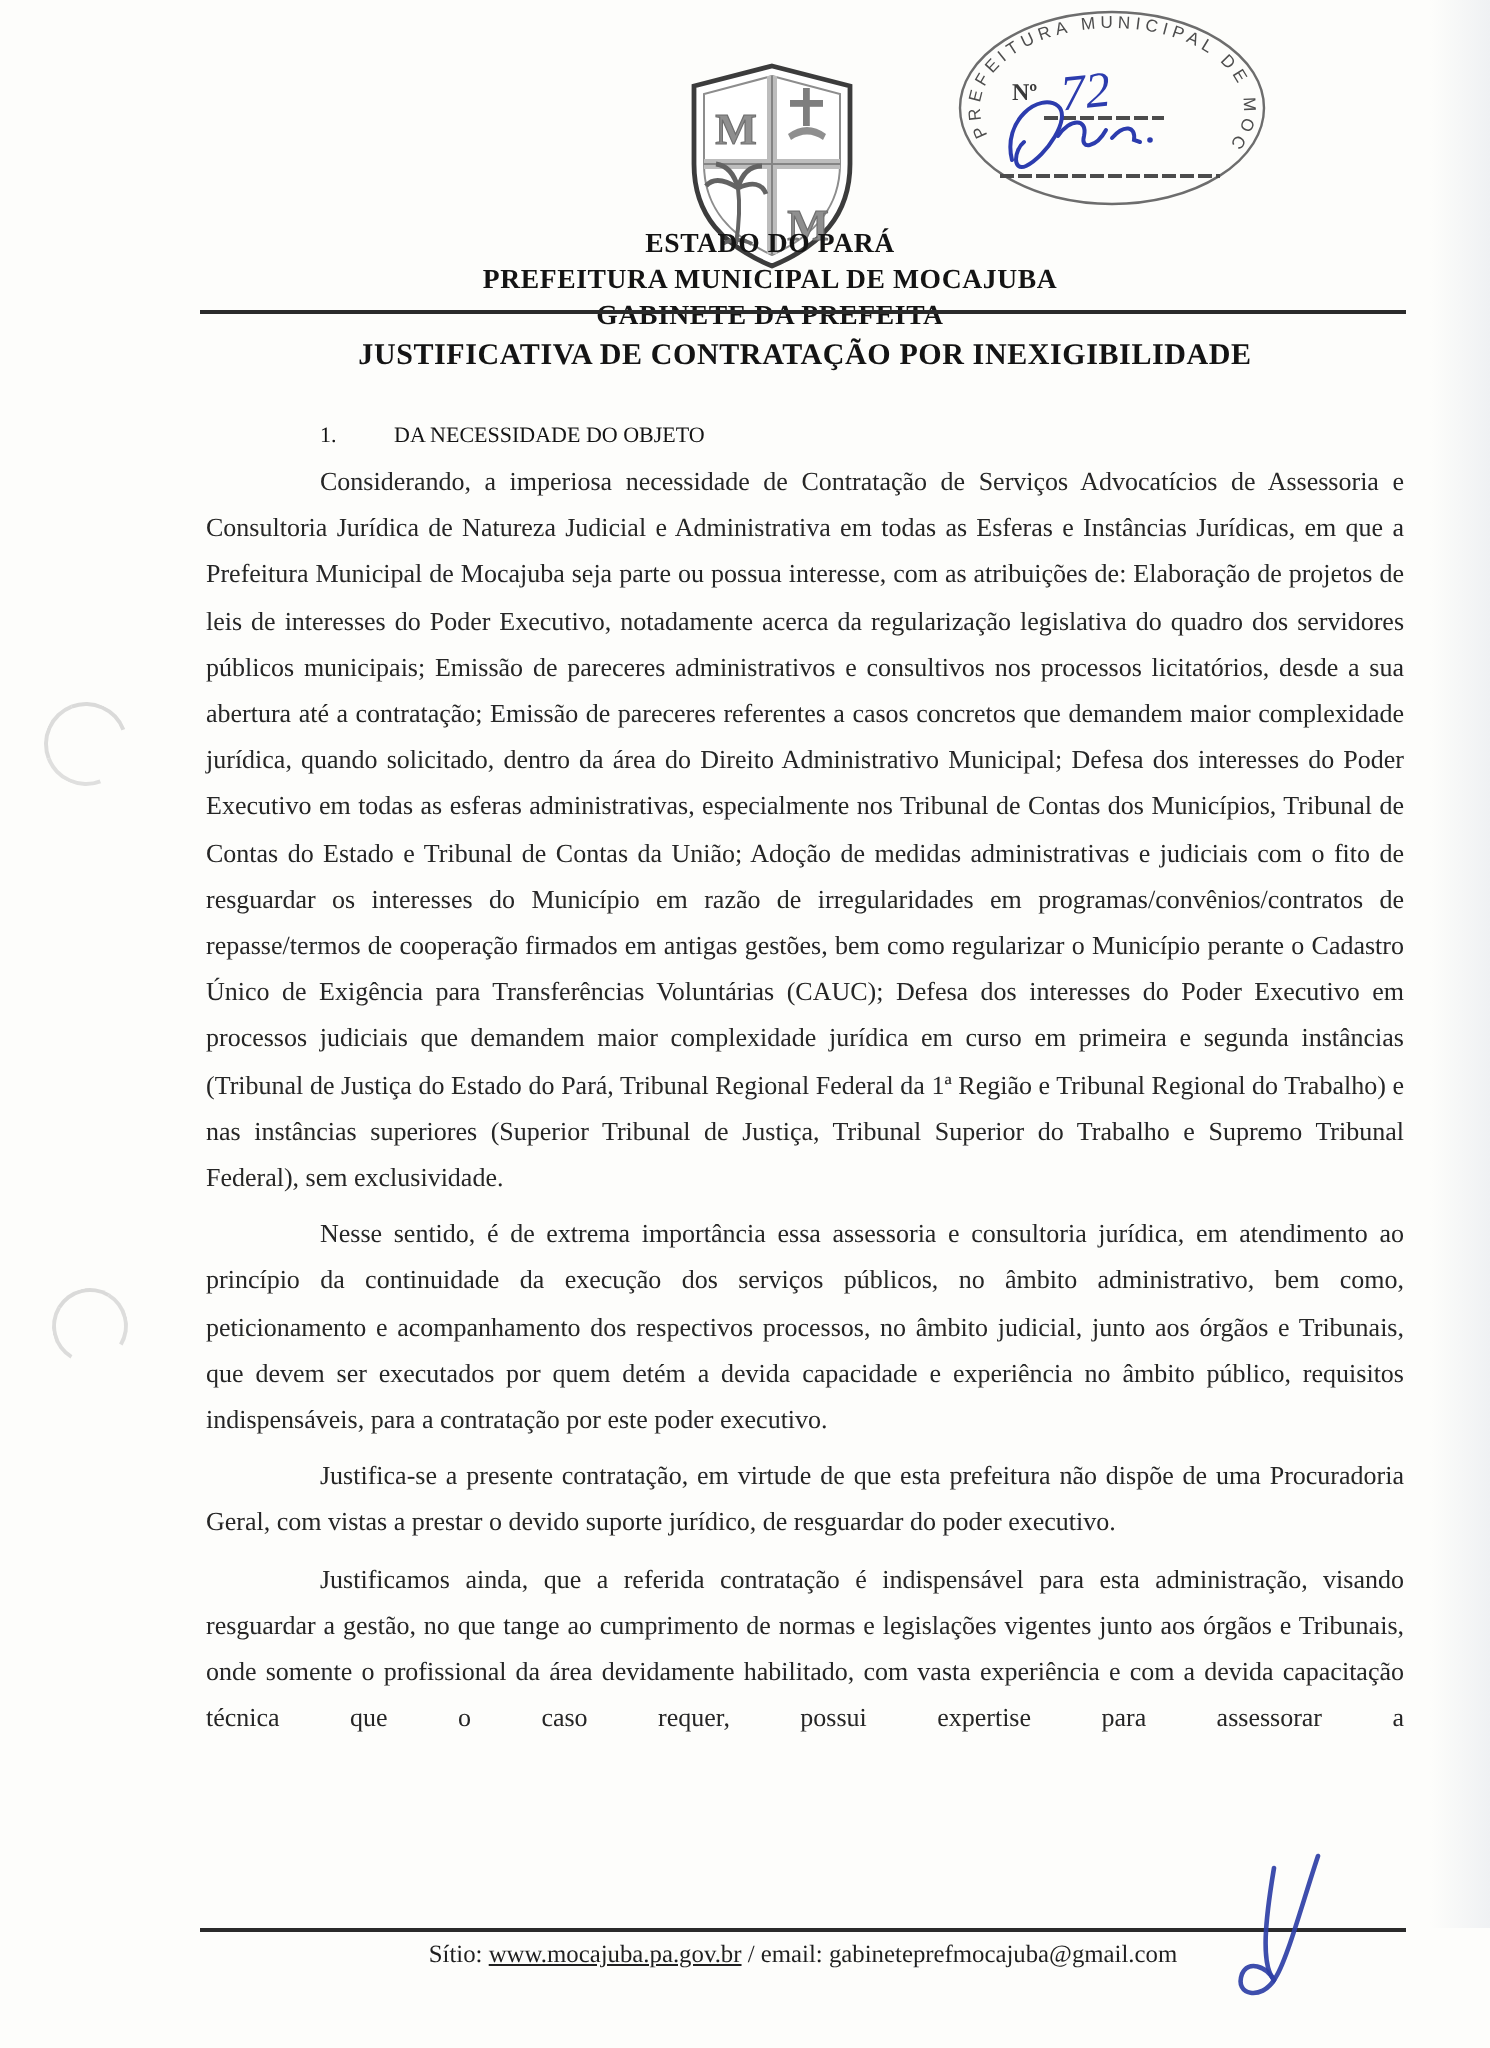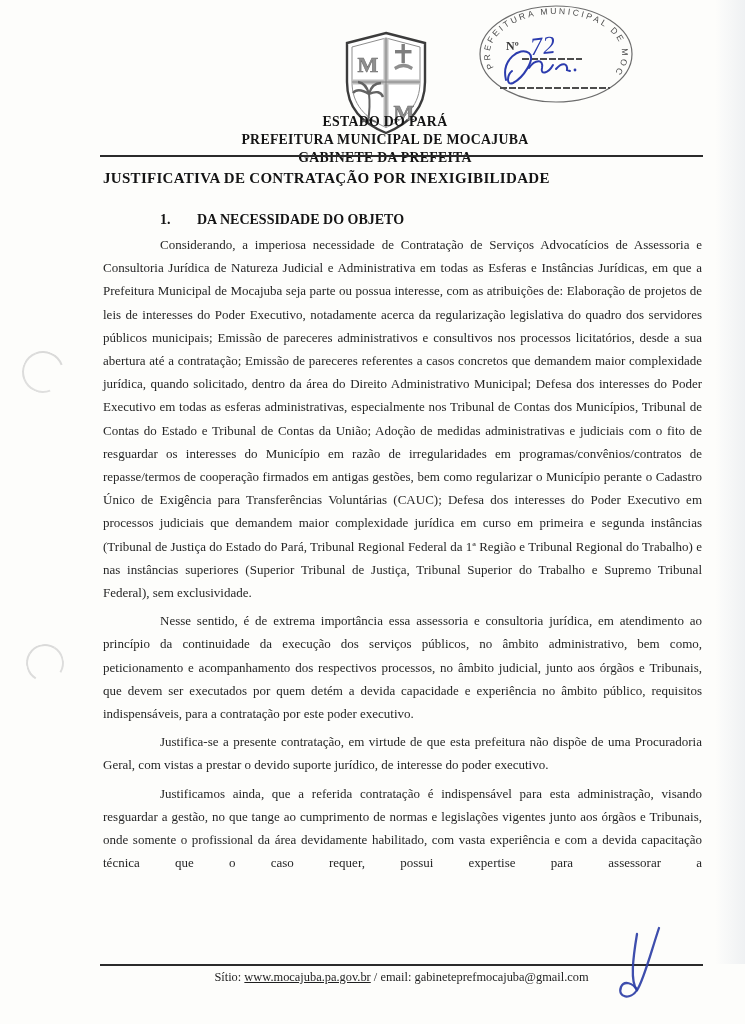--- a/index.html
+++ b/index.html
@@ -23,22 +23,22 @@
   
   .stamp{position:absolute;left:476px;top:2px;}
   .stamp .ring{fill:none;stroke:#6d6d6d;stroke-width:1.2;}
   .stamp .ringtxt{font-family:"Liberation Sans",sans-serif;font-size:8.6px;letter-spacing:1.5px;fill:#4d4d4d;}
   .stamp .no{font-size:12px;fill:#3a3a3a;font-weight:bold;}
   .stamp .hand{font-size:25px;font-style:italic;fill:#2c3cae;}
   .stamp .dash{stroke:#4c4c4c;stroke-width:2;stroke-dasharray:7 2;}
   .stamp .sig{fill:none;stroke:#2c3cae;stroke-width:2;stroke-linecap:round;}
   
   .content{position:absolute;left:103px;top:160px;width:599px;}
-  .doc-title{text-align:left;font-weight:bold;font-size:15px;letter-spacing:.3px;margin-top:10px;color:#141414;}
-  .sec-head{font-weight:bold;font-size:14px;padding-left:57px;color:#141414;}
+  .doc-title{text-align:center;font-weight:bold;font-size:15px;letter-spacing:.3px;margin-top:10px;color:#141414;}
+  .sec-head{font-weight:normal;font-size:11px;padding-left:57px;color:#141414;}
   .sh1{margin-top:25px;}
   .sh2{margin-top:9px;}
   .sec-num{display:inline-block;width:37px;}
   .content p{margin:5px 0 0;text-align:justify;text-indent:57px;font-size:13px;line-height:23.2px;}
   .cut{text-align-last:justify;}
   
   .footer{position:absolute;left:0;top:964px;width:745px;height:60px;background:#fdfdfb;}
   .footer-rule{margin-left:100px;width:603px;border-top:2px solid #2b2b2b;}
   .footer-lines{margin-left:100px;width:603px;text-align:center;font-size:12.4px;line-height:16.5px;padding-top:3px;color:#1f1f1f;}
   .u{text-decoration:underline;}
@@ -106,21 +106,21 @@
 
   <div class="content">
     <div class="doc-title">JUSTIFICATIVA DE CONTRATAÇÃO POR INEXIGIBILIDADE</div>
 
     <div class="sec-head sh1">
       <span class="sec-num">1.</span><span>DA NECESSIDADE DO OBJETO</span>
     </div>
     <p>Considerando, a imperiosa necessidade de Contratação de Serviços Advocatícios de Assessoria e Consultoria Jurídica de Natureza Judicial e Administrativa em todas as Esferas e Instâncias Jurídicas, em que a Prefeitura Municipal de Mocajuba seja parte ou possua interesse, com as atribuições de: Elaboração de projetos de leis de interesses do Poder Executivo, notadamente acerca da regularização legislativa do quadro dos servidores públicos municipais; Emissão de pareceres administrativos e consultivos nos processos licitatórios, desde a sua abertura até a contratação; Emissão de pareceres referentes a casos concretos que demandem maior complexidade jurídica, quando solicitado, dentro da área do Direito Administrativo Municipal; Defesa dos interesses do Poder Executivo em todas as esferas administrativas, especialmente nos Tribunal de Contas dos Municípios, Tribunal de Contas do Estado e Tribunal de Contas da União; Adoção de medidas administrativas e judiciais com o fito de resguardar os interesses do Município em razão de irregularidades em programas/convênios/contratos de repasse/termos de cooperação firmados em antigas gestões, bem como regularizar o Município perante o Cadastro Único de Exigência para Transferências Voluntárias (CAUC); Defesa dos interesses do Poder Executivo em processos judiciais que demandem maior complexidade jurídica em curso em primeira e segunda instâncias (Tribunal de Justiça do Estado do Pará, Tribunal Regional Federal da 1ª Região e Tribunal Regional do Trabalho) e nas instâncias superiores (Superior Tribunal de Justiça, Tribunal Superior do Trabalho e Supremo Tribunal Federal), sem exclusividade.</p>
     <p>Nesse sentido, é de extrema importância essa assessoria e consultoria jurídica, em atendimento ao princípio da continuidade da execução dos serviços públicos, no âmbito administrativo, bem como, peticionamento e acompanhamento dos respectivos processos, no âmbito judicial, junto aos órgãos e Tribunais, que devem ser executados por quem detém a devida capacidade e experiência no âmbito público, requisitos indispensáveis, para a contratação por este poder executivo.</p>
 
-    <p>Justifica-se a presente contratação, em virtude de que esta prefeitura não dispõe de uma Procuradoria Geral, com vistas a prestar o devido suporte jurídico, de interesse do poder executivo.</p>
+    <p>Justifica-se a presente contratação, em virtude de que esta prefeitura não dispõe de uma Procuradoria Geral, com vistas a prestar o devido suporte jurídico, de resguardar do poder executivo.</p>
     <p class="cut">Justificamos ainda, que a referida contratação é indispensável para esta administração, visando resguardar a gestão, no que tange ao cumprimento de normas e legislações vigentes junto aos órgãos e Tribunais, onde somente o profissional da área devidamente habilitado, com vasta experiência e com a devida capacitação técnica que o caso requer, possui expertise para assessorar a</p>
   </div>
 
   <div class="footer">
     <div class="footer-rule"></div>
     <div class="footer-lines">
       <div>
         <span>Sítio: </span><span class="u">www.mocajuba.pa.gov.br</span><span> / email: </span><span>gabineteprefmocajuba@gmail.com</span>
       </div>
     </div>

